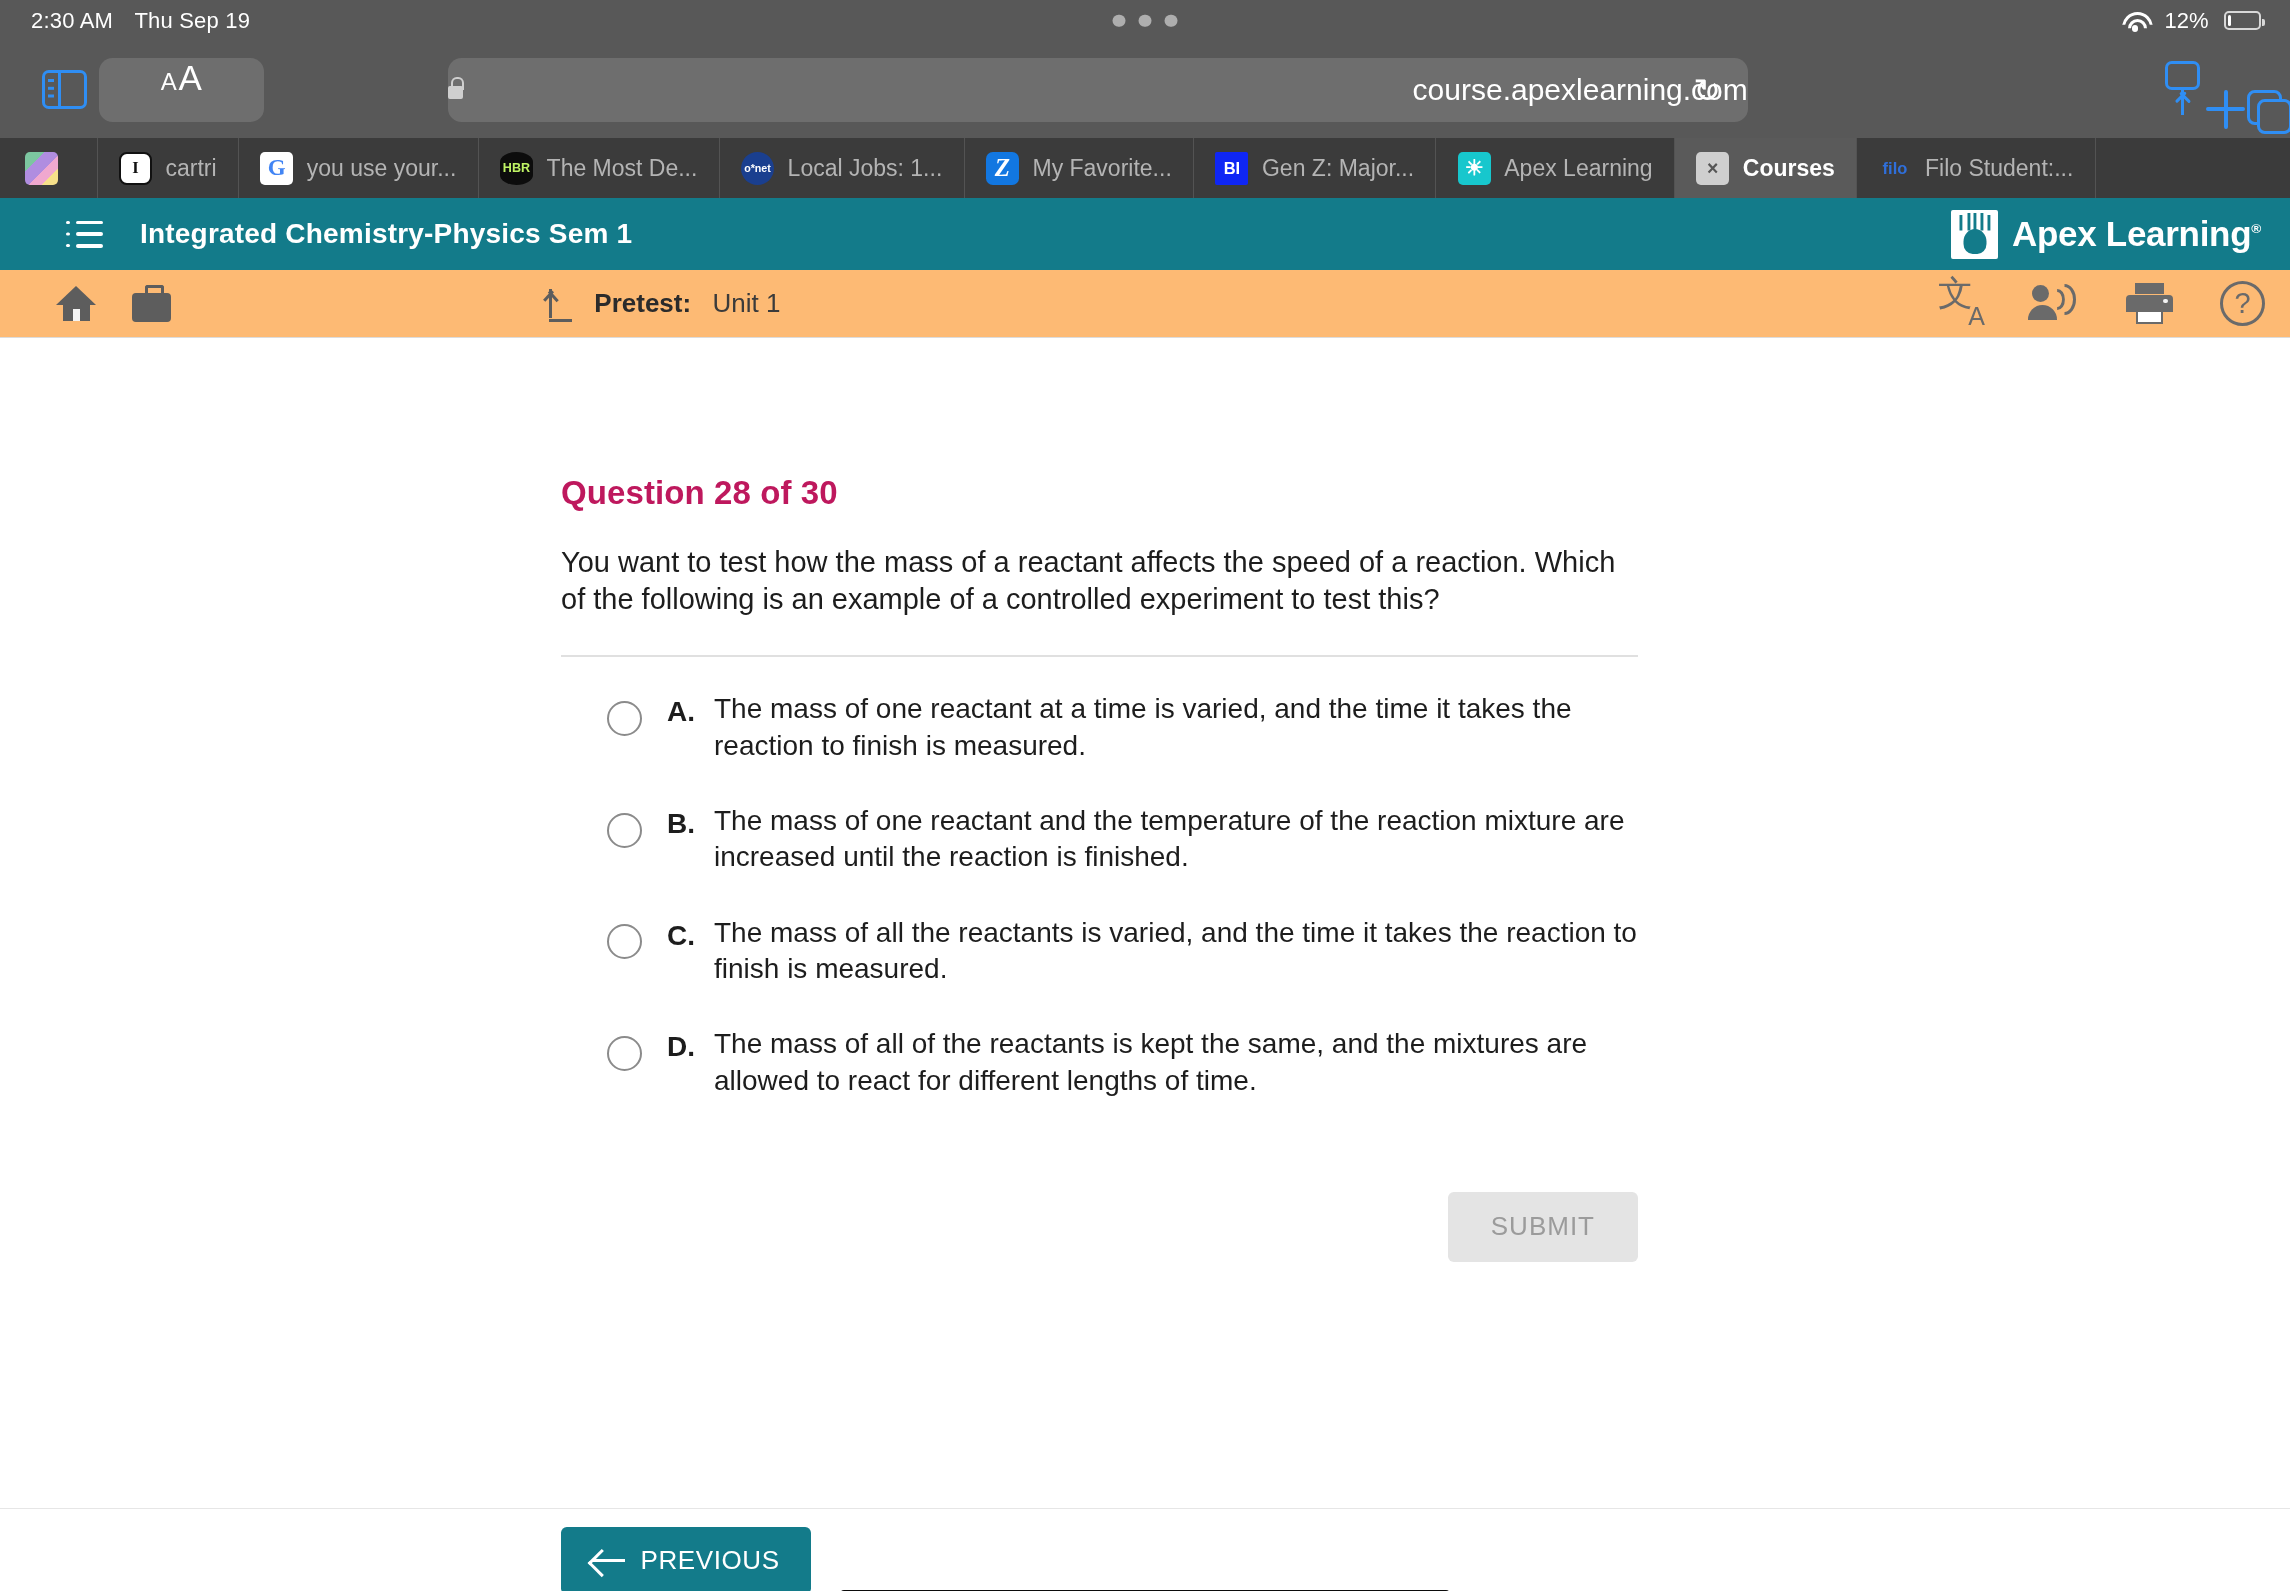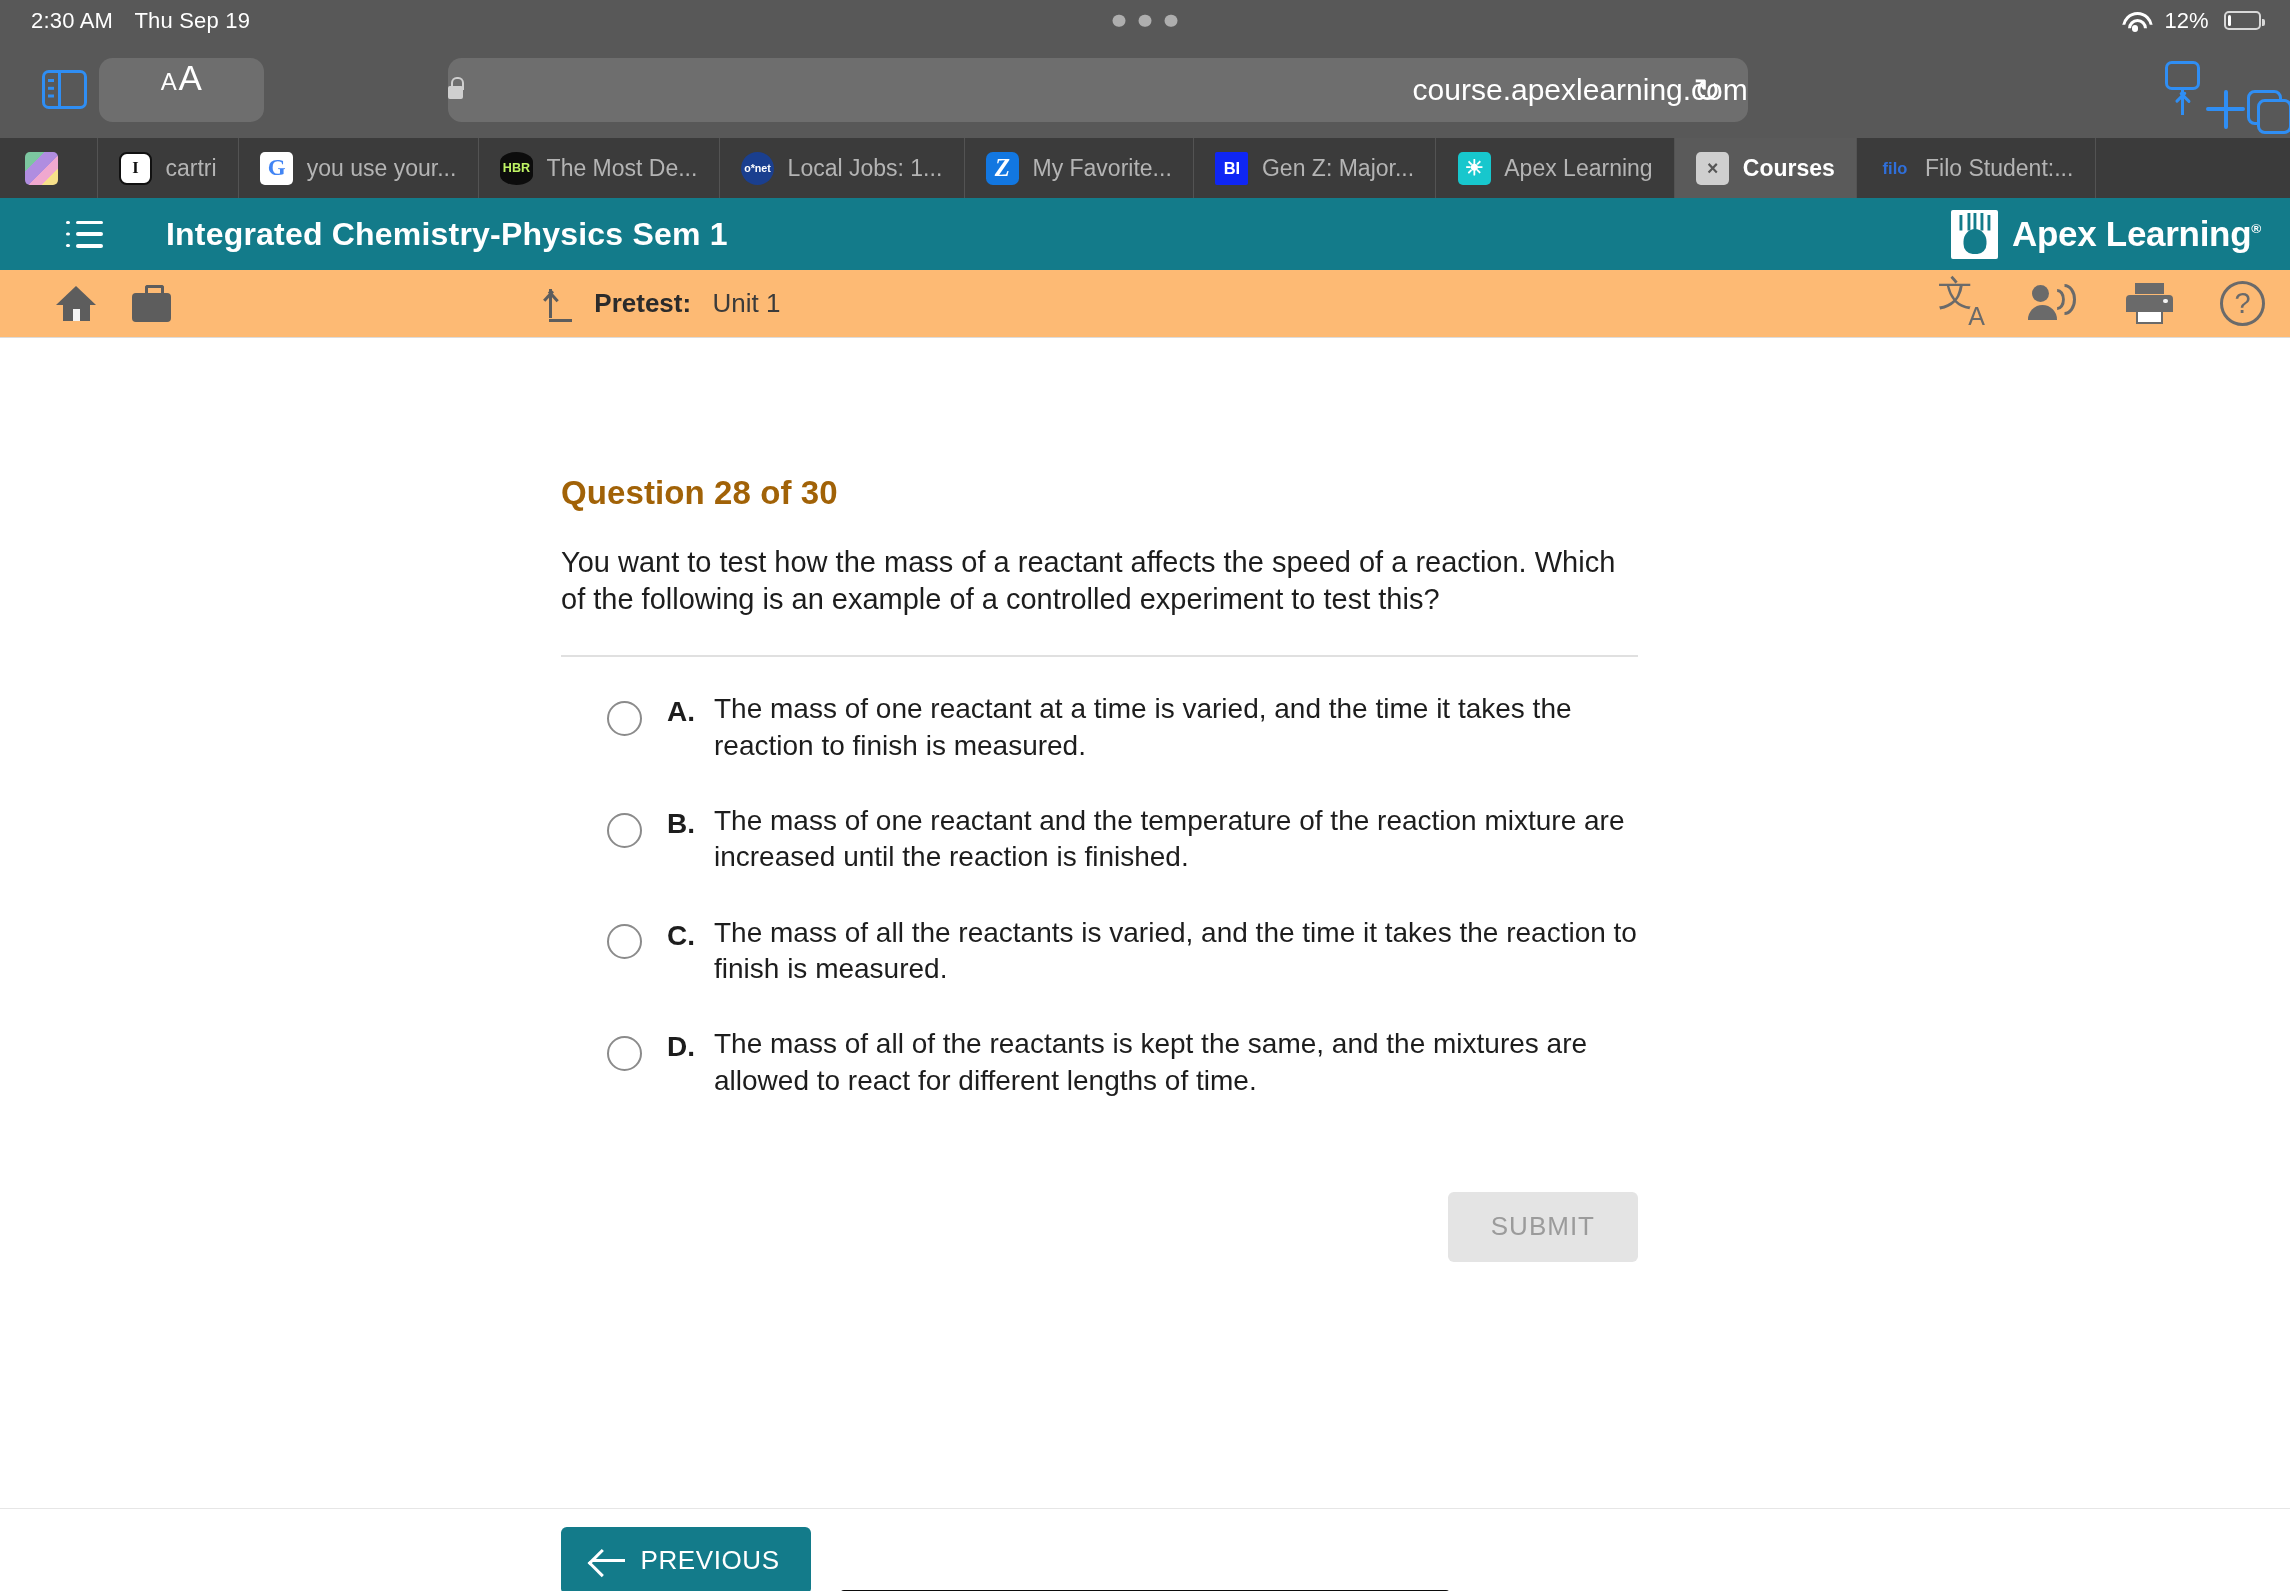--- a/index.html
+++ b/index.html
@@ -189,22 +189,22 @@
   .hamburger { width: 37px; height: 27px; margin-left: 37px; position: relative; }
   .hamburger i, .hamburger::before, .hamburger::after {
     content:""; position: absolute; left: 9.7px; right: 0; height: 3.9px; background: #fff; border-radius: 1.9px;
   }
   .hamburger::before { top: 0; }
   .hamburger i { top: 11.6px; }
   .hamburger::after { bottom: 0; }
   .hamburger .dots { position:absolute; left:0; top:0; width:3.9px; height:3.9px; background:#fff; border-radius:50%;
                      box-shadow: 0 11.6px 0 #fff, 0 23px 0 #fff; }
   .course-title {
-    margin-left: 63px;
-    font-size: 32px; font-weight: bold; letter-spacing: 0.2px;
+    margin-left: 37px;
+    font-size: 28px; font-weight: bold; letter-spacing: 0.2px;
   }
   .apex-logo { margin-left: auto; display: flex; align-items: center; gap: 13.6px; }
   .apex-mark {
     width: 47px; height: 49px; background: #ffffff; position: relative; border-radius: 1.9px;
   }
   .apex-mark .bulb {
     position: absolute; left: 50%; bottom: 4.9px; transform: translateX(-50%);
     width: 23px; height: 25px; background: #137b8a; border-radius: 50% 50% 40% 40%;
   }
   .apex-mark .rays {
@@ -270,21 +270,21 @@
   .print-ic .bot { position:absolute; left:9.7px; bottom:0; width:27px; height:13.6px; background:#fff; border:2.9px solid #6a6a6a; }
   .print-ic .dot { position:absolute; right:4.9px; top:15.5px; width:4.9px; height:4.9px; border-radius:50%; background:#f4f4f4; }
   .help-ic {
     width: 45px; height: 45px; border: 3.3px solid #6a6a6a; border-radius: 50%;
     display:flex; align-items:center; justify-content:center; font-size:29px; color:#6a6a6a;
   }
 
   
   .content { position: relative; width: 100%; height: 1170px; background: #fff; overflow: hidden; }
   .q-wrap { position: absolute; left: 561px; top: 136px; width: 1077px; }
-  .q-heading { font-size: 33px; font-weight: bold; color: #a16207; letter-spacing: 0.1px; }
+  .q-heading { font-size: 33px; font-weight: bold; color: #be185d; letter-spacing: 0.1px; }
   .q-prompt { margin-top: 32px; font-size: 29px; line-height: 1.28; color: #1d1d1d; }
   .q-divider { margin-top: 37px; height: 1.9px; background: #e0e0e0; width: 100%; }
 
   .options { margin-top: 34px; }
   .option { display: flex; align-items: flex-start; gap: 0; margin-bottom: 39px; }
   .radio {
     flex: 0 0 auto;
     width: 35px; height: 35px; border-radius: 50%;
     border: 2.9px solid #8b8b8b; background: #fff;
     margin: 9.7px 25px 0 46px;

